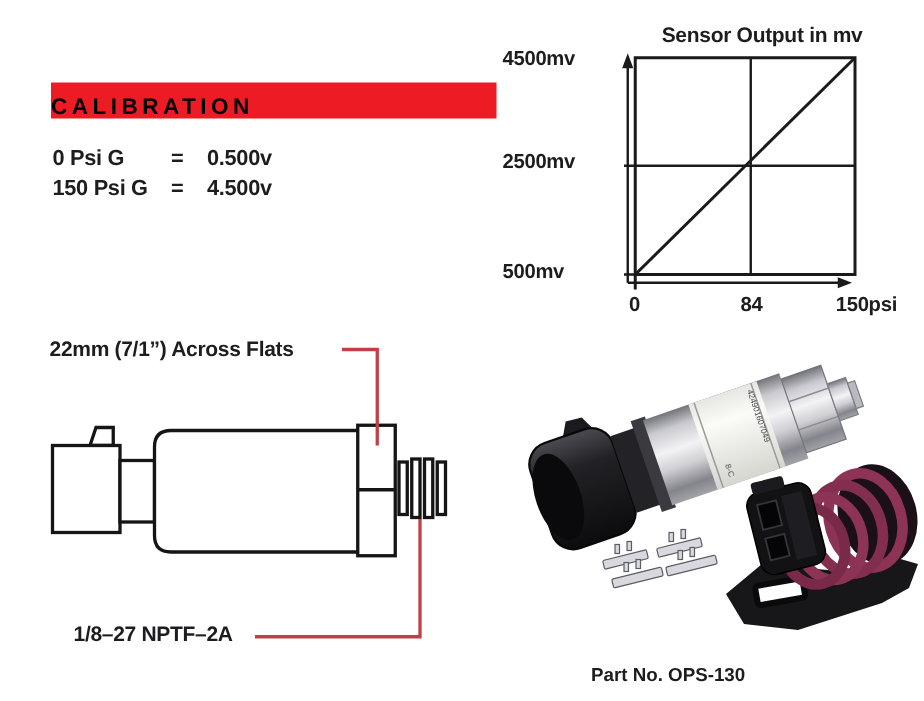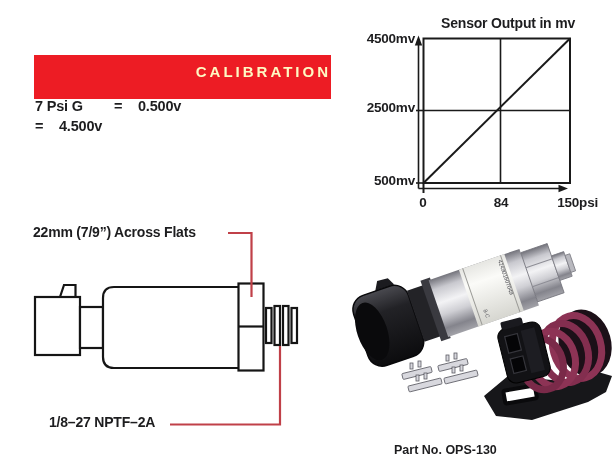--- a/index.html
+++ b/index.html
@@ -3,50 +3,51 @@
 <meta charset="utf-8">
 <style>
   html,body { margin:0; padding:0; }
   body {
     width:616px; height:467px; position:relative; overflow:hidden;
     background:#ffffff; color:#1d1d1f;
     font-family:"Liberation Sans", sans-serif;
   }
   .abs { position:absolute; }
   .banner {
-    left:34px; top:55px; width:297px; height:44px;
-    background:#ED1C24; color:#fef9c3;
+    left:34px; top:55px; width:297px; height:24px;
+    background:#ED1C24; color:#000000;
     font-weight:700; font-size:15px; letter-spacing:3px;
-    text-align:right; line-height:33px;
+    text-align:left; line-height:33px;
   }
   .cal { left:35px; top:96px; font-size:14.5px; font-weight:700; line-height:20px; letter-spacing:-0.2px; }
   .cal-row { display:flex; }
   .cal-label { width:79px; }
   .cal-eq { width:24px; }
   .c-title { left:405px; top:15px; width:170px; text-align:right; font-size:14px; font-weight:700; letter-spacing:-0.2px; }
-  .ylab { left:335px; width:80px; text-align:right; font-size:13.5px; font-weight:700; letter-spacing:-0.2px; }
+  .ylab { left:335px; width:80px; text-align:left; font-size:13.5px; font-weight:700; letter-spacing:-0.2px; }
   .xlab { top:195px; width:60px; text-align:center; font-size:13.5px; font-weight:700; letter-spacing:-0.2px; }
   .dlab { font-size:14px; font-weight:700; letter-spacing:-0.2px; }
   .caption { left:394px; top:443px; width:181px; text-align:left; font-size:12.5px; font-weight:700; }
   svg { position:absolute; display:block; }
 </style>
 </head>
 <body>
 
 <div class="abs banner" style="background: rgb(237, 28, 36);">
   <span>CALIBRATION</span>
 </div>
 
 <div class="abs cal">
   <div class="cal-row">
-    <span class="cal-label">7 Psi G</span>
+    <span class="cal-label">0 Psi G</span>
     <span class="cal-eq">=</span>
     <span class="cal-value">0.500v</span>
   </div>
   <div class="cal-row">
+    <span class="cal-label">150 Psi G</span>
     <span class="cal-eq">=</span>
     <span class="cal-value">4.500v</span>
   </div>
 </div>
 
 <div class="abs c-title">Sensor Output in mv</div>
 
 <svg class="abs" style="left:405px; top:30px;" width="211" height="170" viewBox="0 0 211 170">
 
   <rect x="18.5" y="8.5" width="146.5" height="144.5" fill="none" stroke="#1a1a1a" stroke-width="2"></rect>
@@ -67,21 +68,21 @@
   <line x1="18.5" y1="153" x2="165" y2="8.5" stroke="#1a1a1a" stroke-width="2"></line>
 </svg>
 
 <div class="abs ylab" style="top:31px;">4500mv</div>
 <div class="abs ylab" style="top:100px;">2500mv</div>
 <div class="abs ylab" style="top:173px;">500mv</div>
 <div class="abs xlab" style="left:393px;">0</div>
 <div class="abs xlab" style="left:471px;">84</div>
 <div class="abs xlab" style="left:538px;text-align:right;">150psi</div>
 
-<div class="abs dlab" style="left:33px; top:224px;">22mm (7/9”) Across Flats</div>
+<div class="abs dlab" style="left:33px; top:224px;">22mm (7/1”) Across Flats</div>
 <div class="abs dlab" style="left:33px; top:414px;margin-left:16px;">1/8–27 NPTF–2A</div>
 
 <svg class="abs" style="left:0; top:215px;" width="336" height="235" viewBox="0 0 336 235">
   <g fill="#ffffff" stroke="#151515" stroke-width="2.2" stroke-linejoin="miter">
 
     <path d="M 60,82 L 64,70 L 75.5,70 L 75.5,82 Z"></path>
 
     <rect x="35" y="82" width="45" height="58"></rect>
 
     <rect x="80" y="92" width="23" height="41"></rect>

